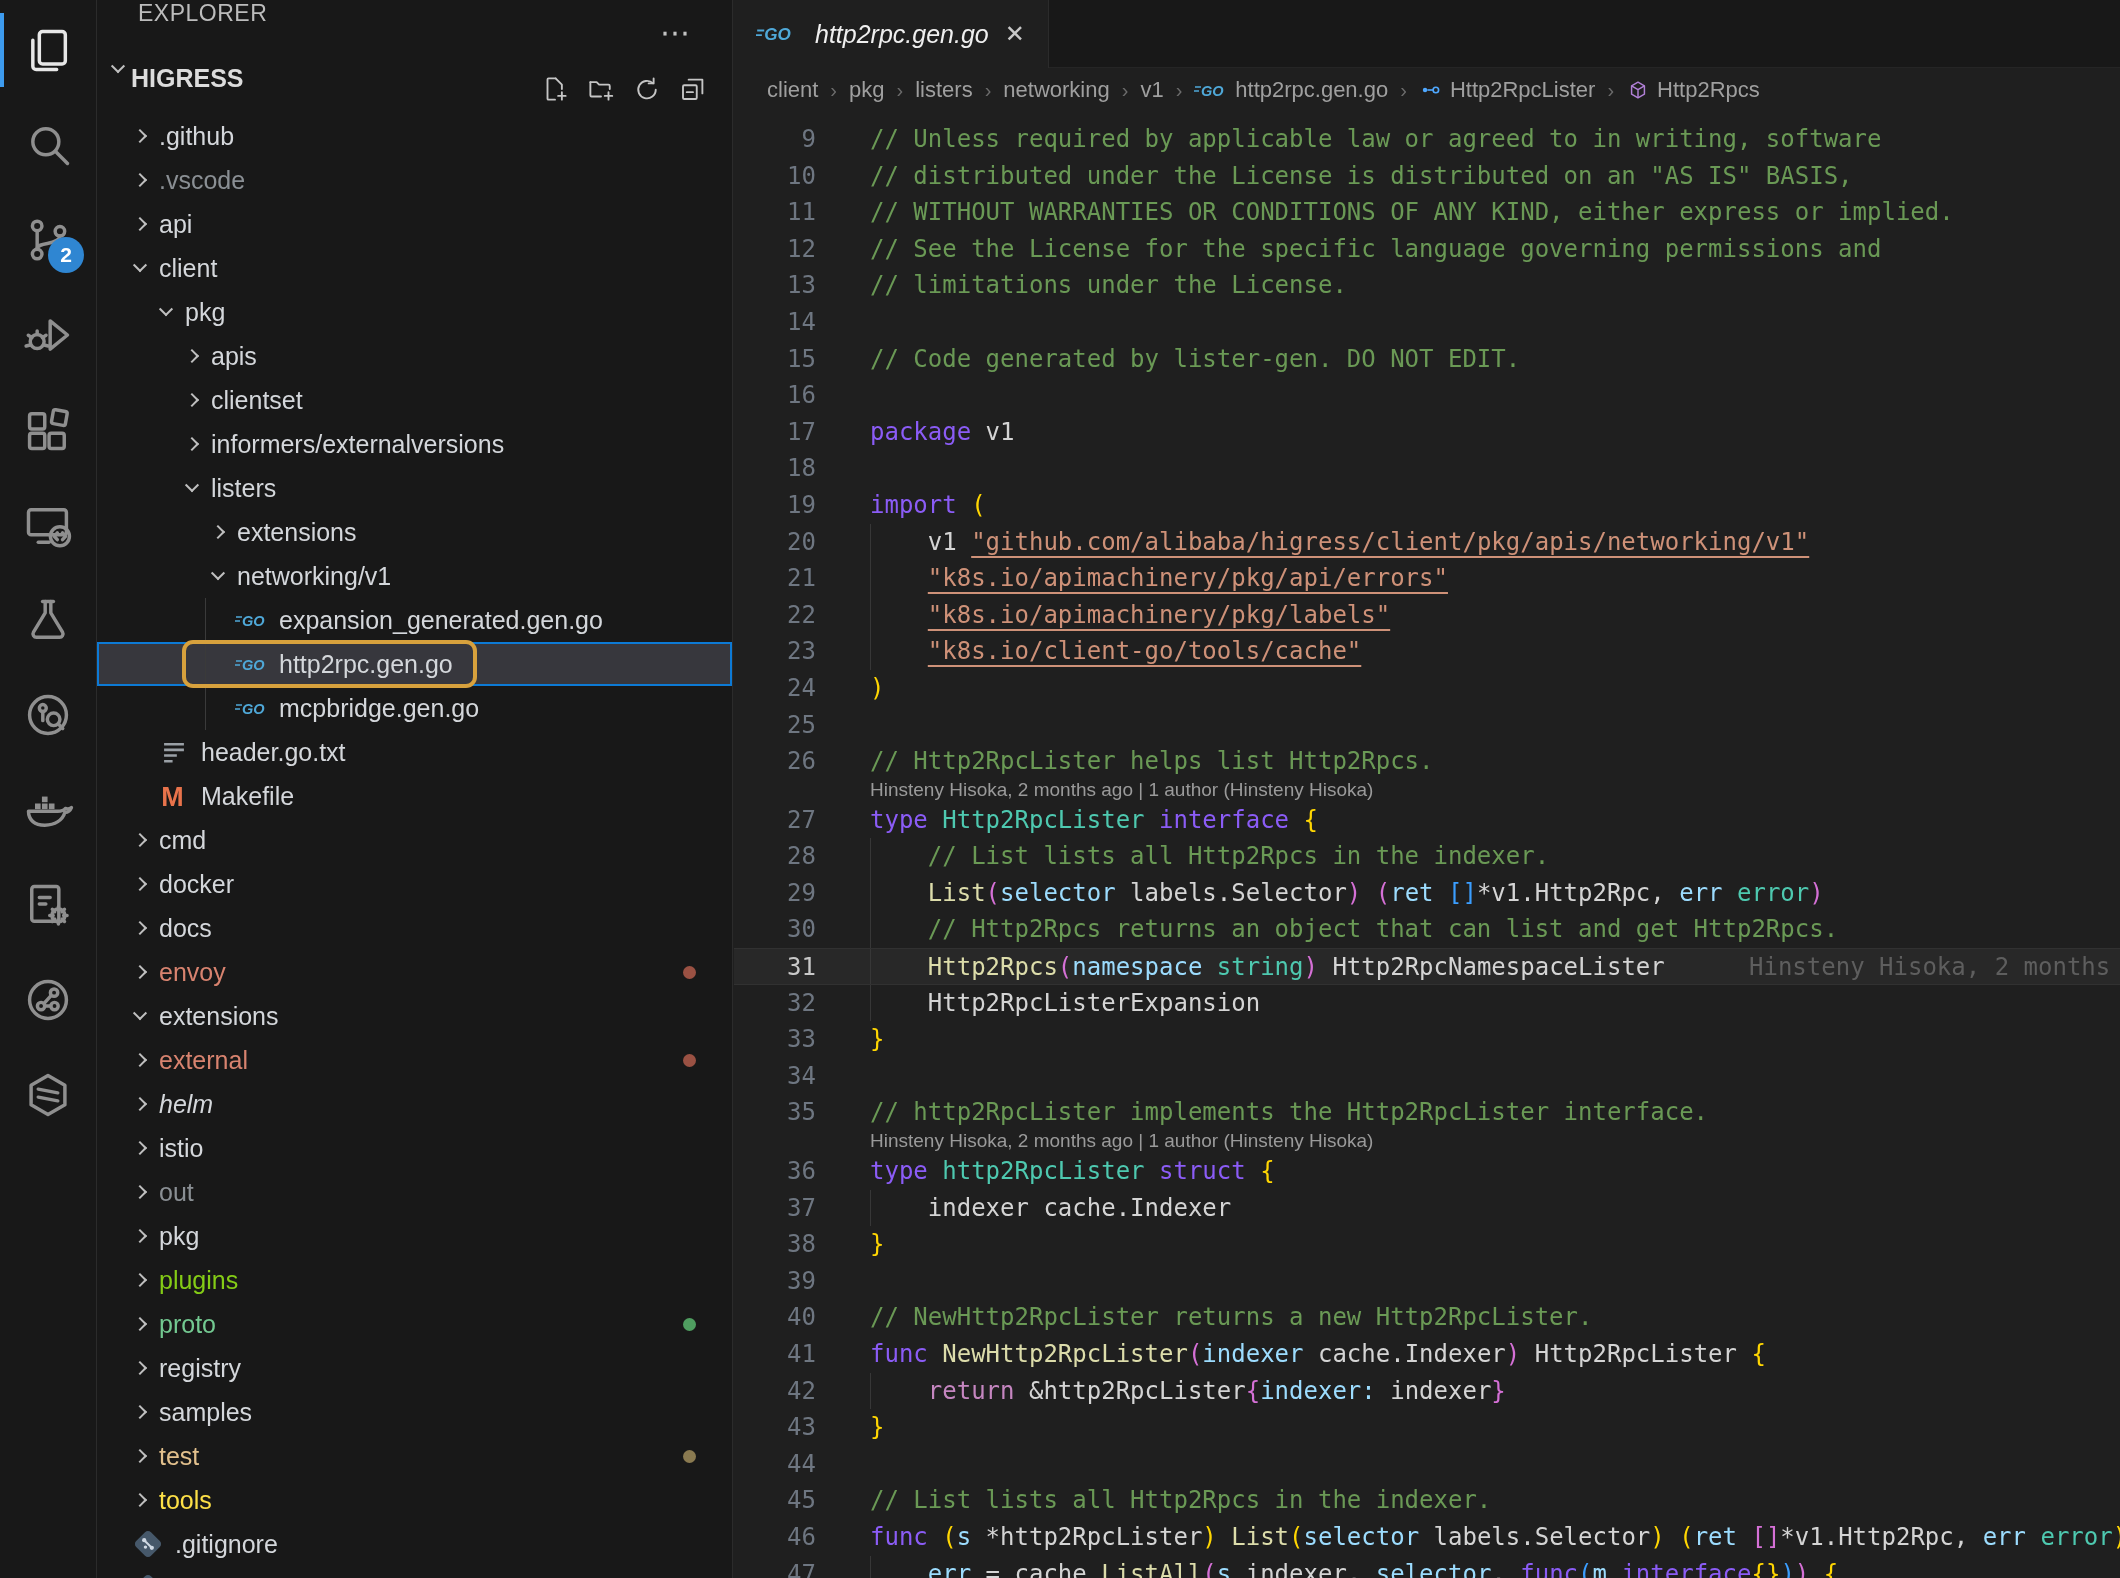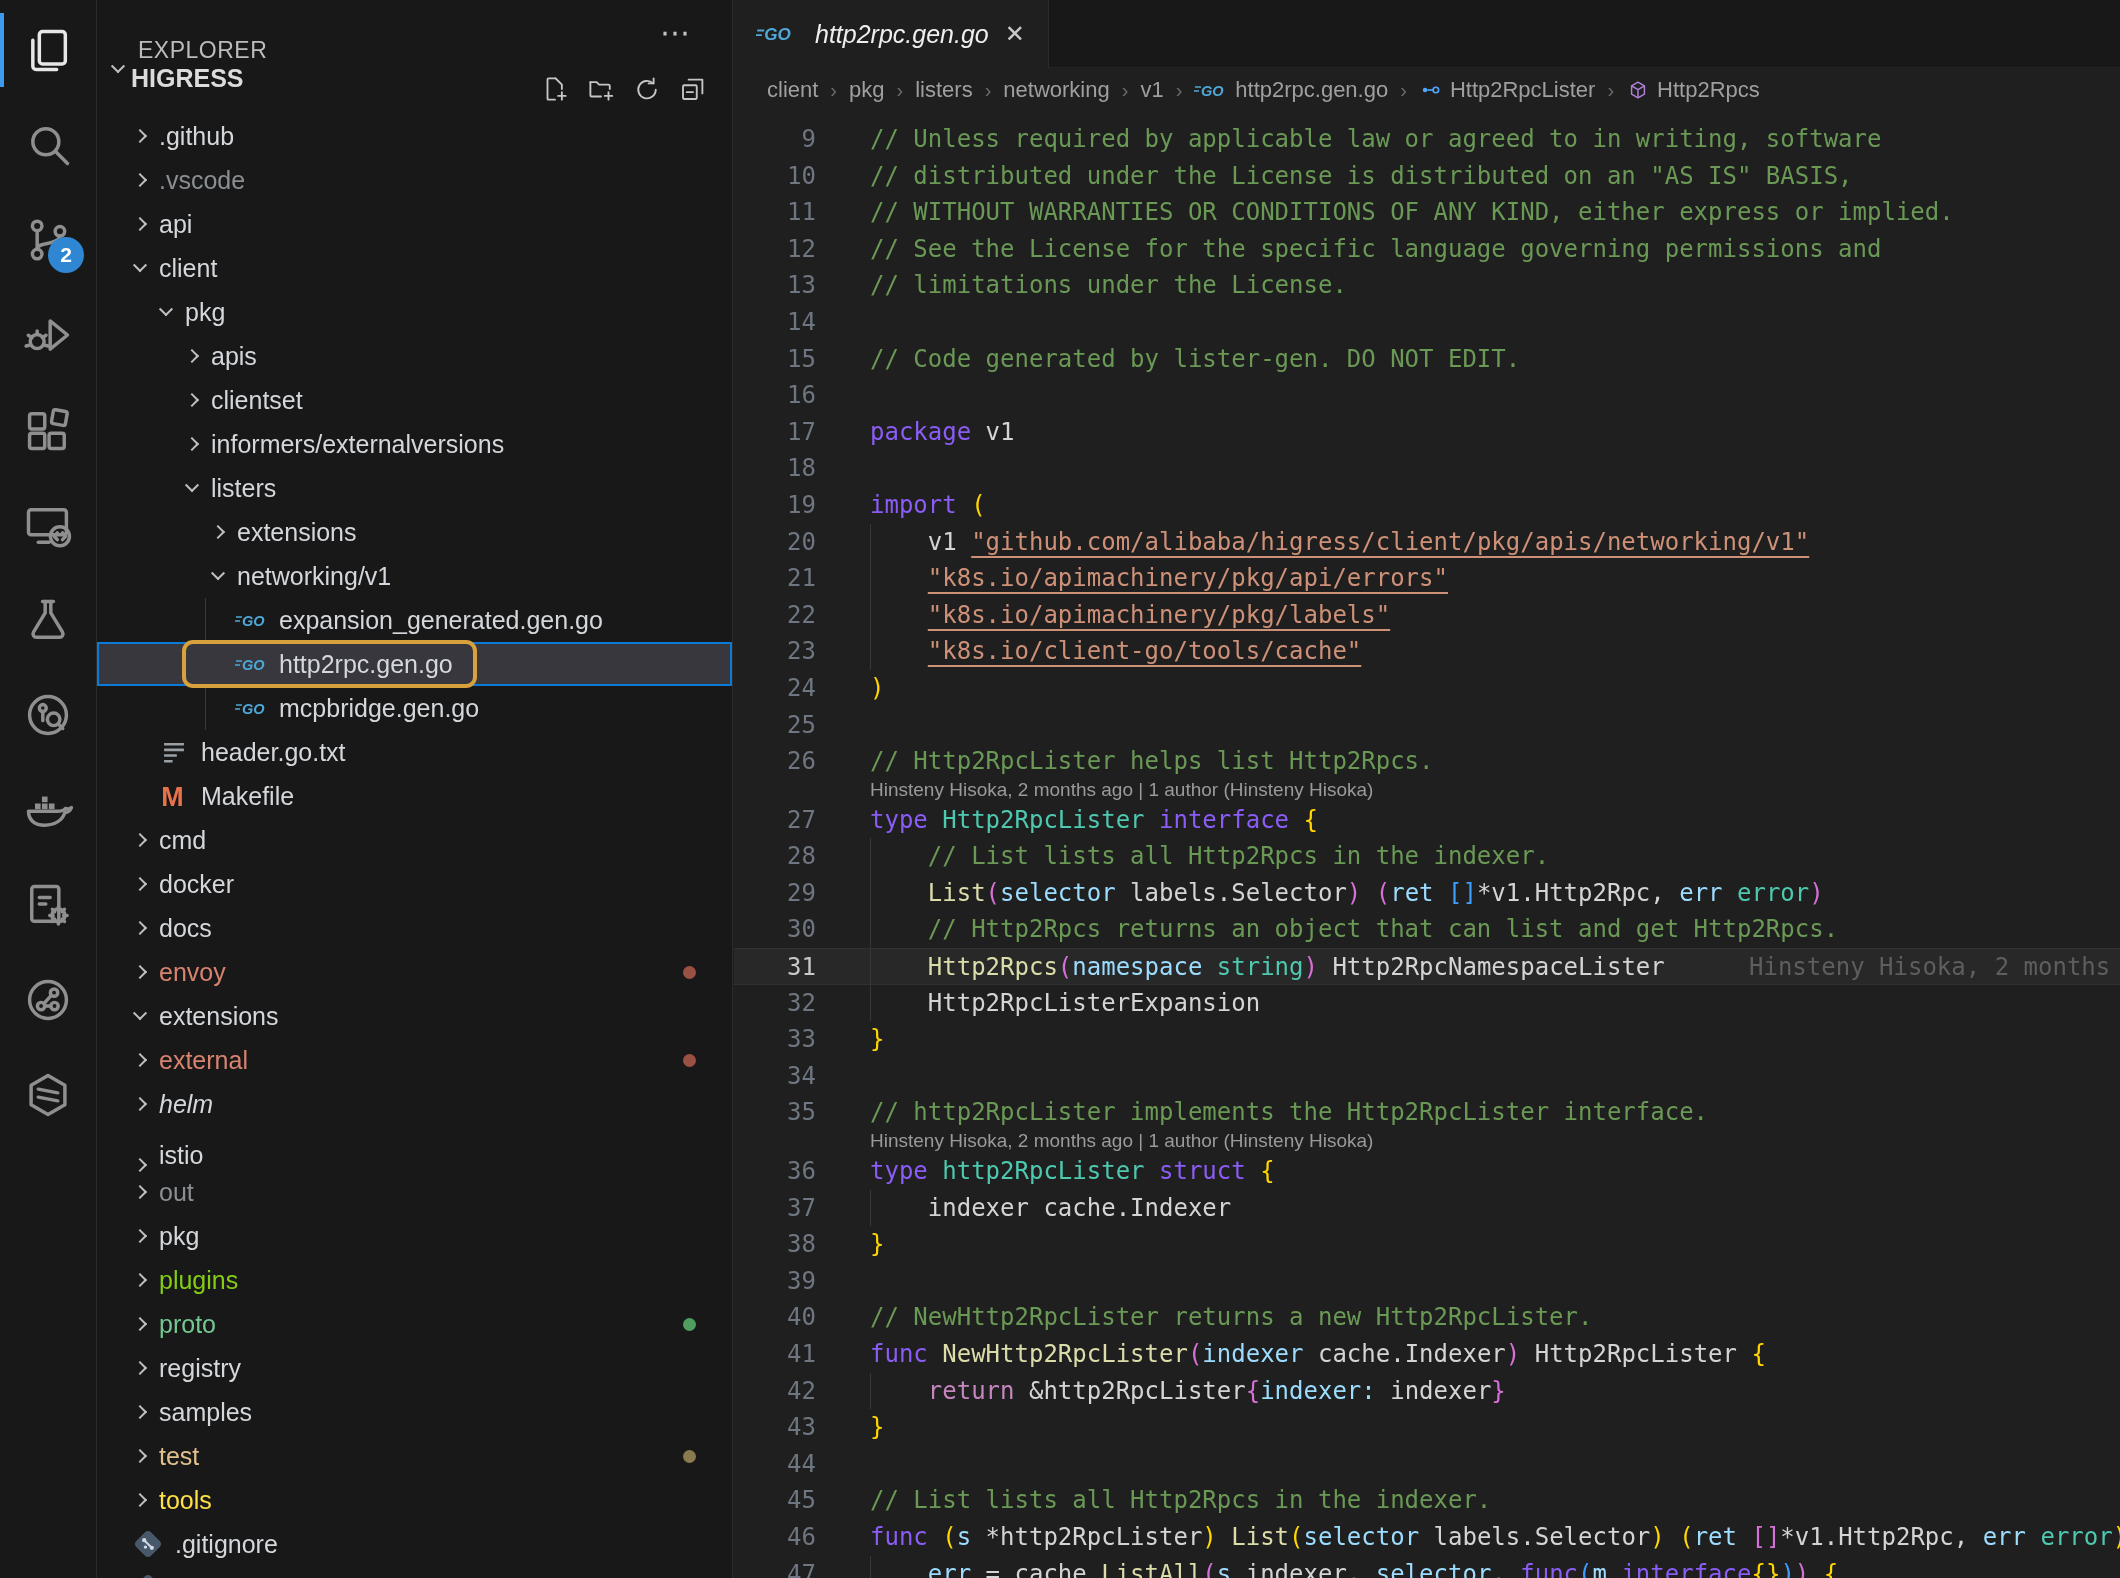--- a/index.html
+++ b/index.html
@@ -14,21 +14,21 @@
     position:absolute; left:0; top:0; width:97px; height:100%;
     background:#181818; border-right:1px solid #2b2b2b;
   }
   .act-item { position:absolute; left:0; width:96px; height:86px; display:flex; align-items:center; justify-content:center; cursor:pointer; }
   .act-item svg { width:52px; height:52px; stroke:#8f8f8f; fill:none; stroke-width:1.6; stroke-linecap:round; stroke-linejoin:round; }
   .act-item.active svg { stroke:#e7e7e7; }
   .act-item.active::before { content:""; position:absolute; left:0; top:6px; bottom:6px; width:4px; background:#3d9bee; }
   .act-badge { position:absolute; right:12px; bottom:10px; min-width:36px; height:36px; border-radius:18px; background:#2f86d2; color:#fff; font-size:21px; font-weight:bold; display:flex; align-items:center; justify-content:center; }
   
   #sidebar { position:absolute; left:97px; top:0; width:636px; height:100%; background:#181818; border-right:1px solid #2b2b2b; overflow:hidden; }
-  .pane-title { position:relative; height:64px; display:flex; align-items:flex-end; padding-left:41px; }
+  .pane-title { position:relative; height:64px; display:flex; align-items:flex-start; padding-left:41px; }
   .pane-title .ttl { font-size:23px; letter-spacing:.5px; color:#bcbcbc; }
   .pane-more { position:absolute; right:38px; top:14px; width:36px; height:36px; color:#c2c2c2; font-size:30px; letter-spacing:2px; cursor:pointer; display:flex; align-items:center; justify-content:center; }
   .section-header { position:relative; height:50px; display:flex; padding-left:12px; cursor:pointer; }
   .section-header .chev { margin-right:8px; }
   .section-header .sname { font-size:25px; font-weight:bold; color:#dcdcdc; }
   .section-actions { position:absolute; right:24px; top:10px; display:flex; gap:16px; }
   .section-actions svg { width:30px; height:30px; stroke:#c5c5c5; fill:none; stroke-width:1.5; stroke-linecap:round; stroke-linejoin:round; cursor:pointer; }
   #tree { position:relative; }
   .trow { position:relative; height:44px; display:flex; align-items:center; cursor:pointer; }
   .trow.sel { background:#37373d; box-shadow: inset 0 0 0 2px #0d7ad5; }
@@ -332,21 +332,21 @@
         </div>
         <div class="trow" style="padding-left: 34px;">
           <span class="chev"></span>
           <span class="tlabel" style="color:#d8836f">external</span>
           <span class="gitdot" style="background:#9a5143"></span>
         </div>
         <div class="trow" style="padding-left: 34px; font-style: italic;">
           <span class="chev"></span>
           <span class="tlabel" style="color:#d4d7db">helm</span>
         </div>
-        <div class="trow" style="padding-left: 34px; align-items: flex-end;">
+        <div class="trow" style="padding-left: 34px;">
           <span class="chev"></span>
           <span class="tlabel" style="color:#d4d7db">istio</span>
         </div>
         <div class="trow" style="padding-left: 34px;">
           <span class="chev"></span>
           <span class="tlabel" style="color:#8a8f94">out</span>
         </div>
         <div class="trow" style="padding-left: 34px;">
           <span class="chev"></span>
           <span class="tlabel" style="color:#d4d7db">pkg</span>

